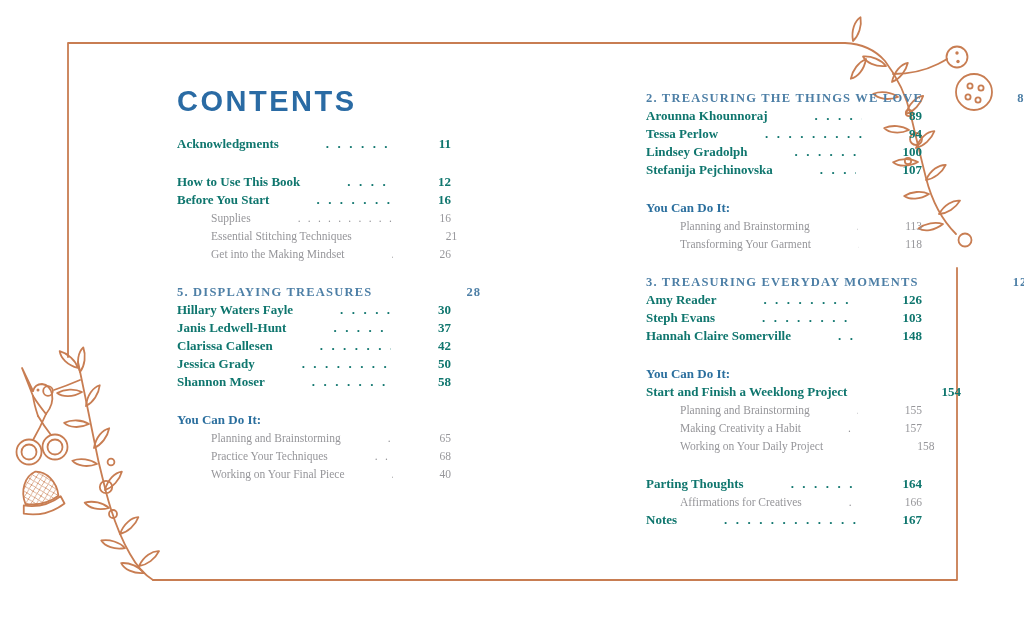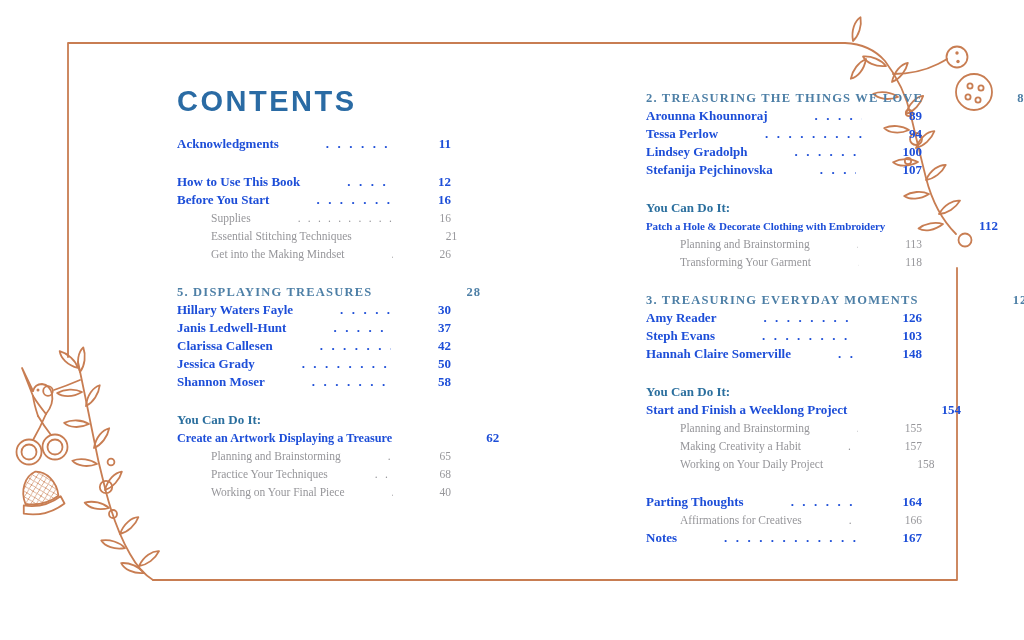--- a/index.html
+++ b/index.html
@@ -20,21 +20,21 @@
   .toc-group{margin-bottom:20px;}
   .toc-group:last-child{margin-bottom:0;}
   .toc-row{display:flex;align-items:baseline;line-height:18px;height:18px;gap:44px;}
   .toc-row .lbl{white-space:nowrap;}
   .toc-row .dots{flex:1 1 auto;overflow:hidden;white-space:nowrap;margin:0 3px;min-width:0;}
   .toc-row .dots::after{
     content:". . . . . . . . . . . . . . . . . . . . . . . . . . . . . . . . . . . . . . . . . . . . . . . . . . . . . . . . . . . .";
     letter-spacing:2.6px;
   }
   .toc-row .pg{white-space:nowrap;}
-  .entry{font-weight:bold;font-size:13px;color:#1d4ed8;}
+  .entry{font-weight:bold;font-size:13px;color:#0f766e;}
   .entry.long .lbl{font-size:12.2px;}
   .entry.vlong .lbl{font-size:11px;letter-spacing:-0.1px;}
   .sub{font-size:11.5px;color:#96969A;padding-left:34px;font-weight:normal;}
   .sub .dots::after{letter-spacing:2.2px;}
   .section{font-weight:bold;font-size:12.5px;letter-spacing:1.2px;color:#4D7FA6;}
   .section .dots::after{letter-spacing:3px;}
   .cando{font-weight:bold;font-size:13px;color:#2B6F9E;}
 </style>
 </head>
 <body>
@@ -209,25 +209,20 @@
         <div class="toc-row entry">
           <span class="lbl">Shannon Moser</span>
           <span class="dots"></span>
           <span class="pg">58</span>
         </div>
       </div>
       <div class="toc-group">
         <div class="toc-row cando">
           <span class="lbl">You Can Do It:</span>
         </div>
-        <div class="toc-row entry long">
-          <span class="lbl">Create an Artwork Displaying a Treasure</span>
-          <span class="dots"></span>
-          <span class="pg">62</span>
-        </div>
         <div class="toc-row sub">
           <span class="lbl">Planning and Brainstorming</span>
           <span class="dots"></span>
           <span class="pg">65</span>
         </div>
         <div class="toc-row sub">
           <span class="lbl">Practice Your Techniques</span>
           <span class="dots"></span>
           <span class="pg">68</span>
         </div>
@@ -266,25 +261,20 @@
         <div class="toc-row entry">
           <span class="lbl">Stefanija Pejchinovska</span>
           <span class="dots"></span>
           <span class="pg">107</span>
         </div>
       </div>
       <div class="toc-group">
         <div class="toc-row cando">
           <span class="lbl">You Can Do It:</span>
         </div>
-        <div class="toc-row entry vlong">
-          <span class="lbl">Patch a Hole &amp; Decorate Clothing with Embroidery</span>
-          <span class="dots"></span>
-          <span class="pg">112</span>
-        </div>
         <div class="toc-row sub">
           <span class="lbl">Planning and Brainstorming</span>
           <span class="dots"></span>
           <span class="pg">113</span>
         </div>
         <div class="toc-row sub">
           <span class="lbl">Transforming Your Garment</span>
           <span class="dots"></span>
           <span class="pg">118</span>
         </div>

